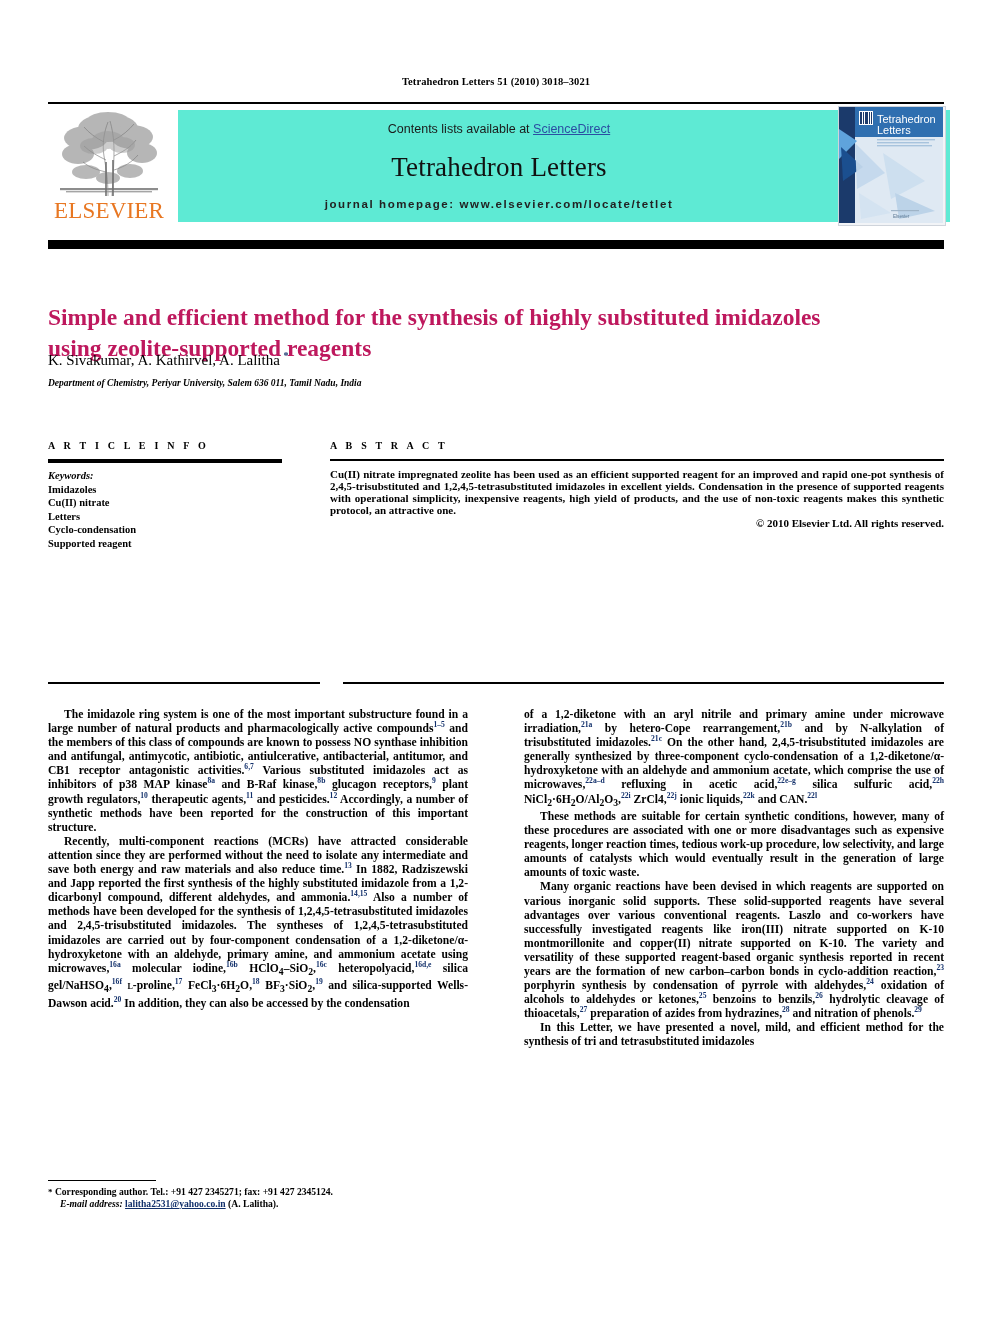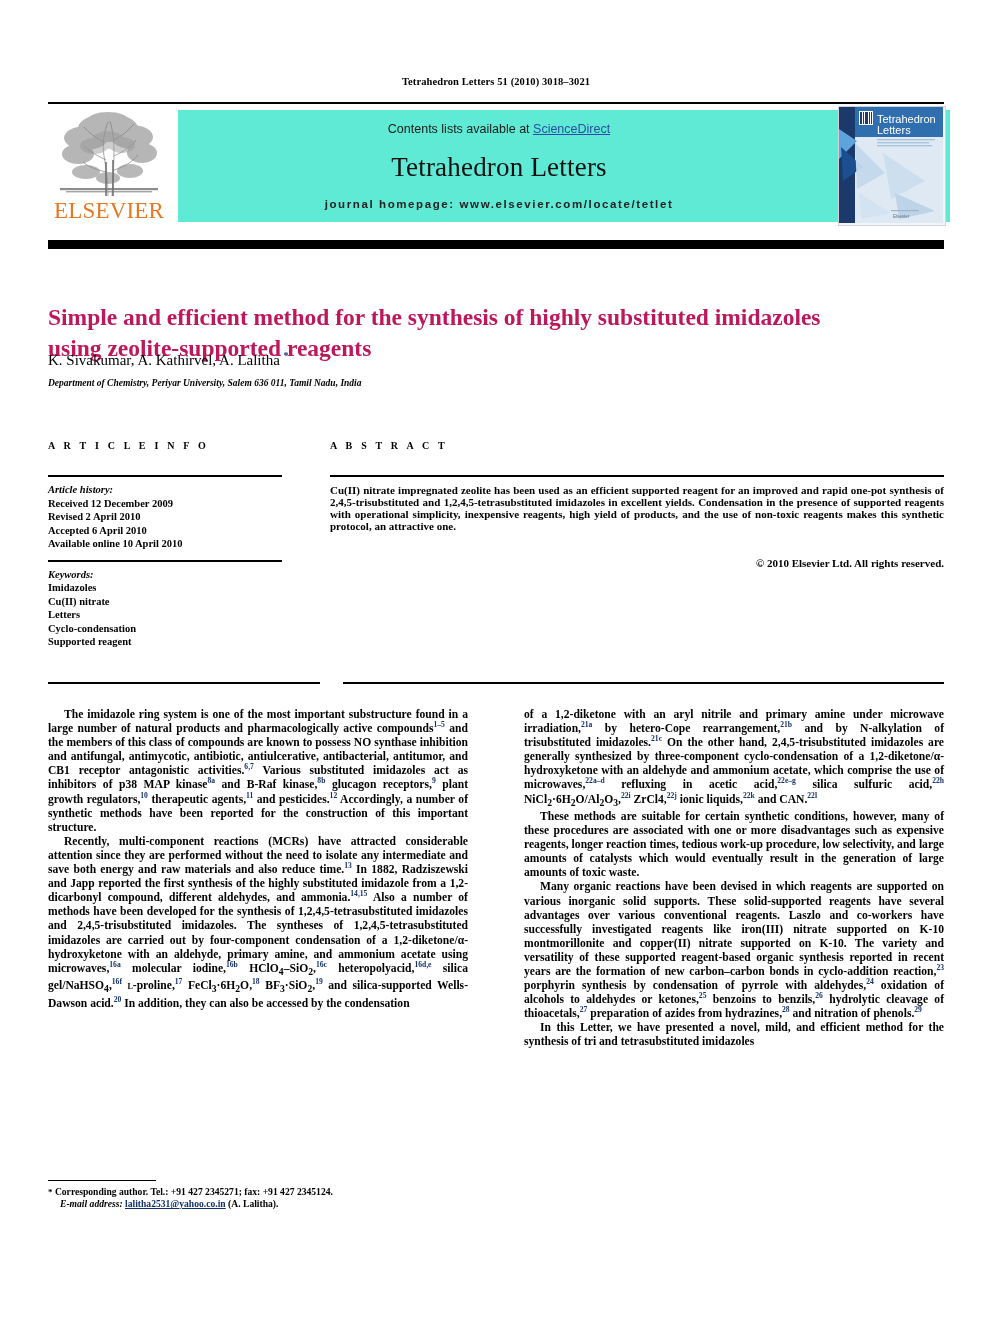--- a/index.html
+++ b/index.html
@@ -171,21 +171,21 @@
   .abstract-col {
     position: absolute;
     left: 330px; top: 440px;
     width: 614px;
   }
   .sect-head {
     font-family: "Liberation Serif", serif;
     font-weight: bold;
     font-size: 10px;
     letter-spacing: 3.2px;
-    margin: 0 0 24px 0;
+    margin: 0 0 8px 0;
   }
   .hr-mid {
     height: 2px;
     background: #000;
     width: 100%;
   }
   .info-block {
     font-size: 10.5px;
     line-height: 13.5px;
     padding: 6px 0 9px 0;
@@ -200,21 +200,20 @@
     font-size: 11px;
     line-height: 12px;
     text-align: justify;
     font-weight: bold;
   }
   .copyright {
     text-align: right;
     font-weight: bold;
     font-size: 11px;
     padding-top: 1px;
-    margin-top: 24px;
   }
 
   
   .col-rule-left {
     position: absolute;
     left: 48px; top: 682px;
     width: 272px; height: 2px;
     background: #000;
   }
   .col-rule-right {
@@ -372,27 +371,20 @@
   </div>
   <div class="masthead-bottom-bar"></div>
 
   <h1 class="article-title">Simple and efficient method for the synthesis of highly substituted imidazoles using zeolite-supported reagents</h1>
   <div class="authors">K. Sivakumar, A. Kathirvel, A. Lalitha <sup>*</sup></div>
   <div class="affiliation">Department of Chemistry, Periyar University, Salem 636 011, Tamil Nadu, India</div>
 
   <div class="info-col">
     <div class="sect-head">A R T I C L E    I N F O</div>
     <div class="hr-mid"></div>
-    <div class="info-block">
-      <div class="lbl">Article history:</div>
-      <div class="row">Received 12 December 2009</div>
-      <div class="row">Revised 2 April 2010</div>
-      <div class="row">Accepted 6 April 2010</div>
-      <div class="row">Available online 10 April 2010</div>
-    </div>
     <div class="hr-mid"></div>
     <div class="info-block">
       <div class="lbl">Keywords:</div>
       <div class="row">Imidazoles</div>
       <div class="row">Cu(II) nitrate</div>
       <div class="row">Letters</div>
       <div class="row">Cyclo-condensation</div>
       <div class="row">Supported reagent</div>
     </div>
   </div>

